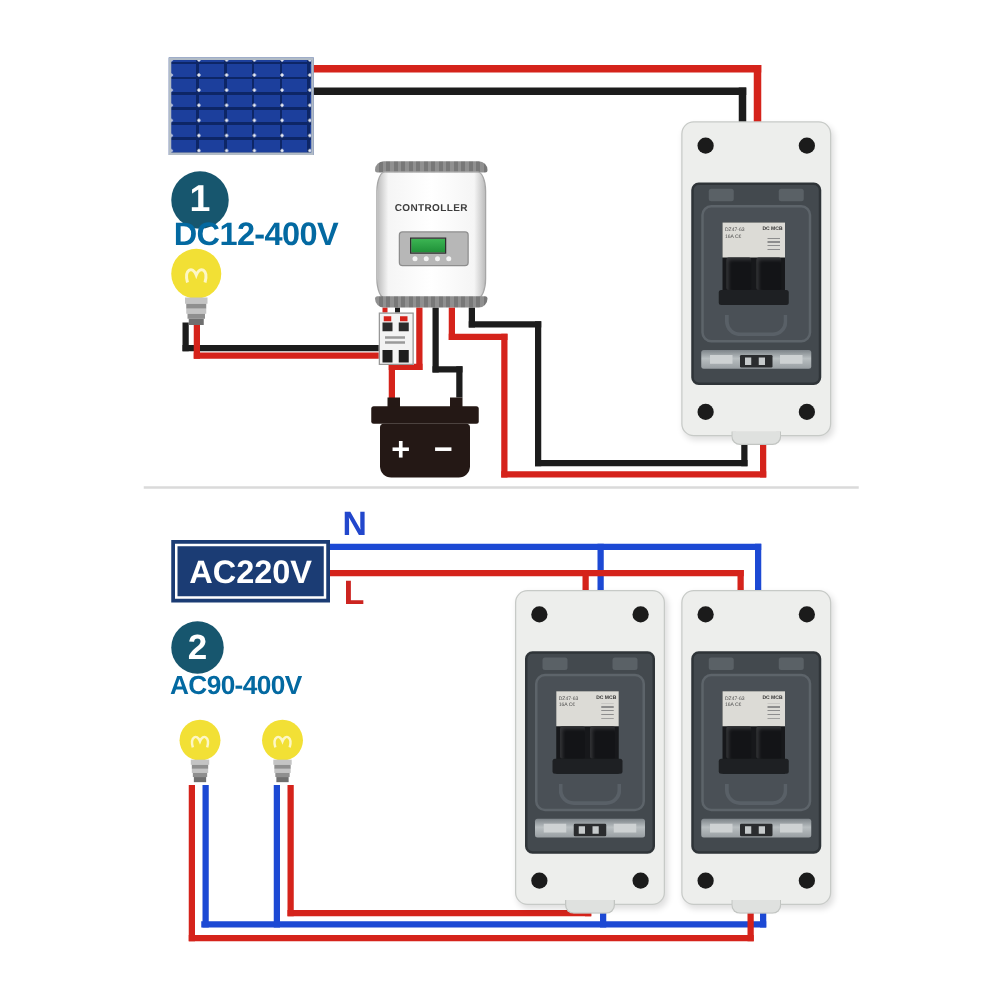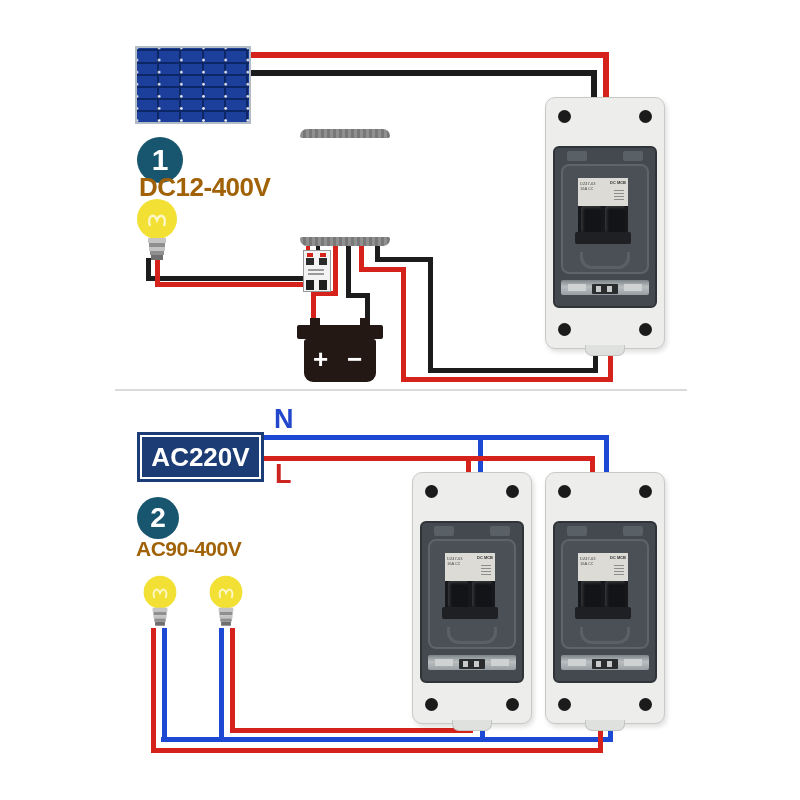--- a/index.html
+++ b/index.html
@@ -18,21 +18,21 @@
       radial-gradient(circle, rgba(255,255,255,.9) 1px, transparent 1.6px),
       repeating-linear-gradient(90deg, transparent 0 20.2px, var(--panel-grid,#0d2666) 20.2px 22.2px),
       repeating-linear-gradient(0deg, transparent 0 10.1px, var(--panel-grid,#0d2666) 10.1px 12.1px);
     background-size:22.2px 12.1px, auto, auto;
     background-position:11px 6px, 0 0, 0 0;}
   
   .badge{position:absolute;z-index:2;border-radius:50%;background:var(--badge-teal,#17566e);
     color:#fff;font-weight:bold;display:flex;align-items:center;justify-content:center;}
   .badge1{left:137px;top:137px;width:46px;height:46px;font-size:30px;}
   .badge2{left:137px;top:497px;width:42px;height:42px;font-size:28px;}
-  .title{position:absolute;z-index:2;font-weight:bold;color:#a16207;letter-spacing:-0.5px;}
+  .title{position:absolute;z-index:2;font-weight:bold;color:#0369a1;letter-spacing:-0.5px;}
   .title1{left:139px;top:172px;font-size:26px;}
   .title2{left:136px;top:537px;font-size:21px;}
   
   .controller{position:absolute;left:300px;top:129px;width:90px;height:117px;z-index:2;}
   .ctl-cap{position:absolute;left:0;width:90px;height:9px;
     background:repeating-linear-gradient(90deg,#909090 0 3px,#787878 3px 6px);}
   .ctl-cap.top{top:0;border-radius:7px 7px 2px 2px;}
   .ctl-cap.bot{bottom:0;border-radius:2px 2px 7px 7px;}
   .ctl-body{position:absolute;left:1px;top:8px;width:86px;height:100px;
     background:linear-gradient(90deg,#bdbdbd 0,#f5f5f5 10%,#ffffff 50%,#f5f5f5 90%,#bdbdbd 100%);
@@ -157,20 +157,30 @@
     <path d="M16 28 C13 18 20 14 23 22 C26 14 33 18 30 28" fill="none" stroke="#fdf7c6" stroke-width="2.4"></path>
     <rect x="14" y="40" width="18" height="5" fill="#c4c4c4"></rect>
     <rect x="15" y="45" width="16" height="4" fill="#8f8f8f"></rect>
     <rect x="15" y="49" width="16" height="4" fill="#c4c4c4"></rect>
     <rect x="16" y="53" width="14" height="4" fill="#8f8f8f"></rect>
     <rect x="17" y="57" width="12" height="5" fill="#6f6f6f"></rect>
   </svg>
 
   <div class="controller">
     <div class="ctl-cap top"></div>
+    <div class="ctl-body">
+      <div class="ctl-title">CONTROLLER</div>
+      <div class="lcd">
+        <div class="lcd-screen"></div>
+        <i class="lcd-dot" style="left:10px"></i>
+        <i class="lcd-dot" style="left:19px"></i>
+        <i class="lcd-dot" style="left:28px"></i>
+        <i class="lcd-dot" style="left:37px"></i>
+      </div>
+    </div>
     <div class="ctl-cap bot"></div>
   </div>
 
   <div class="miniblock">
     <i class="mb-red" style="left:3px"></i>
     <i class="mb-red" style="left:16px"></i>
     <i class="mb-scr" style="left:2px"></i>
     <i class="mb-scr" style="left:15px"></i>
     <i class="mb-line" style="top:18px"></i>
     <i class="mb-line" style="top:22px"></i>

